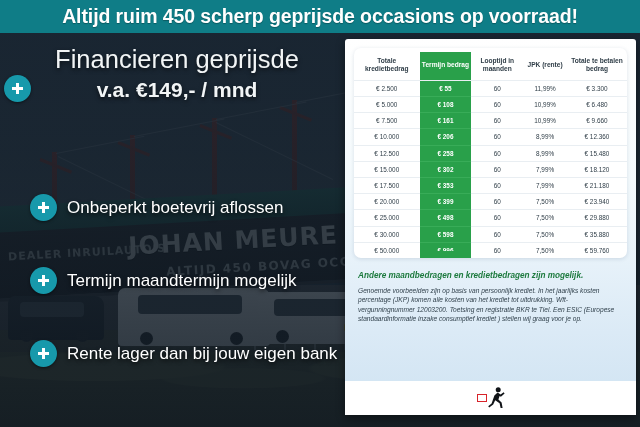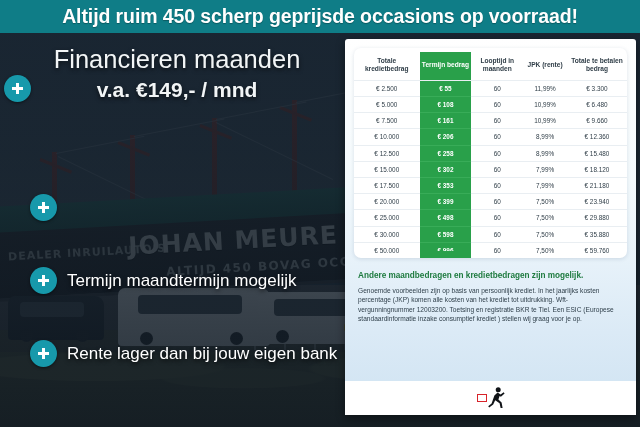--- a/index.html
+++ b/index.html
@@ -78,21 +78,21 @@
   table{border-collapse:collapse;width:100%;table-layout:fixed;}
   th{font-size:6.6px;font-weight:bold;color:#2f3d47;padding:5px 1px 6px;line-height:8.4px;text-align:center;}
   td{font-size:6.4px;color:#2f3d47;padding:4.1px 1px;text-align:center;
      border-top:1px solid #e9eef2;white-space:nowrap;}
   th.hl{background:#29a04a;color:#ffffff;}
   td.hl{background:#29a04a;color:#ffffff;border-top:1px solid #38ac58;font-weight:bold;}
   tr:first-child td{border-top:1px solid #e9eef2;}
   .colA{width:24%;} .colB{width:19%;} .colC{width:19%;} .colD{width:16%;} .colE{width:22%;}
   .tailgreen{position:absolute;bottom:0;left:24%;width:19%;height:7px;background:#29a04a;}
 
-  .fine{padding:12px 13px 0 13px;}
+  .fine{padding:12px 13px 0 13px;font-style:italic;}
   .fine h3{margin:0 0 5px 0;font-size:8.2px;color:#1d7a3e;font-weight:bold;line-height:11px;}
   .fine p{margin:0;font-size:6.6px;color:#31414c;line-height:9.4px;text-align:left;}
 
   .warn{position:absolute;left:345px;top:381px;width:291px;height:34px;z-index:10;
        background:#ffffff;display:flex;align-items:center;justify-content:center;gap:5px;}
   .warn .wtxt{font-size:16px;font-weight:bold;color:#111418;letter-spacing:-.2px;}
   .warn .wicon{display:flex;align-items:center;gap:1px;}
   .warn .wbox{width:8px;height:6px;border:1.6px solid #d8232a;background:#ffffff;}
 </style>
 </head>
@@ -160,38 +160,39 @@
     <div class="dim"></div>
   </div>
 
   <div class="banner">
     <h1>Altijd ruim 450 scherp geprijsde occasions op voorraad!</h1>
   </div>
 
   <div class="left">
 
     <div class="headline">
-      <div class="l1">Financieren maanden</div>
+      <div class="l1">Financieren geprijsde</div>
       <div class="l2">v.a. €149,- / mnd</div>
     </div>
 
     <span class="plus" style="position:absolute;left:4px;top:42px;">
       <svg width="15" height="15" viewBox="0 0 15 15" aria-hidden="true">
         <rect x="6" y="2" width="3" height="11" fill="#ffffff"></rect>
         <rect x="2" y="6" width="11" height="3" fill="#ffffff"></rect>
       </svg>
     </span>
 
     <div class="feat f1">
       <span class="plus">
         <svg width="15" height="15" viewBox="0 0 15 15" aria-hidden="true">
           <rect x="6" y="2" width="3" height="11" fill="#ffffff"></rect>
           <rect x="2" y="6" width="11" height="3" fill="#ffffff"></rect>
         </svg>
       </span>
+      <span class="lbl">Onbeperkt boetevrij aflossen</span>
     </div>
 
     <div class="feat f2">
       <span class="plus">
         <svg width="15" height="15" viewBox="0 0 15 15" aria-hidden="true">
           <rect x="6" y="2" width="3" height="11" fill="#ffffff"></rect>
           <rect x="2" y="6" width="11" height="3" fill="#ffffff"></rect>
         </svg>
       </span>
       <span class="lbl">Termijn maandtermijn mogelijk</span>

